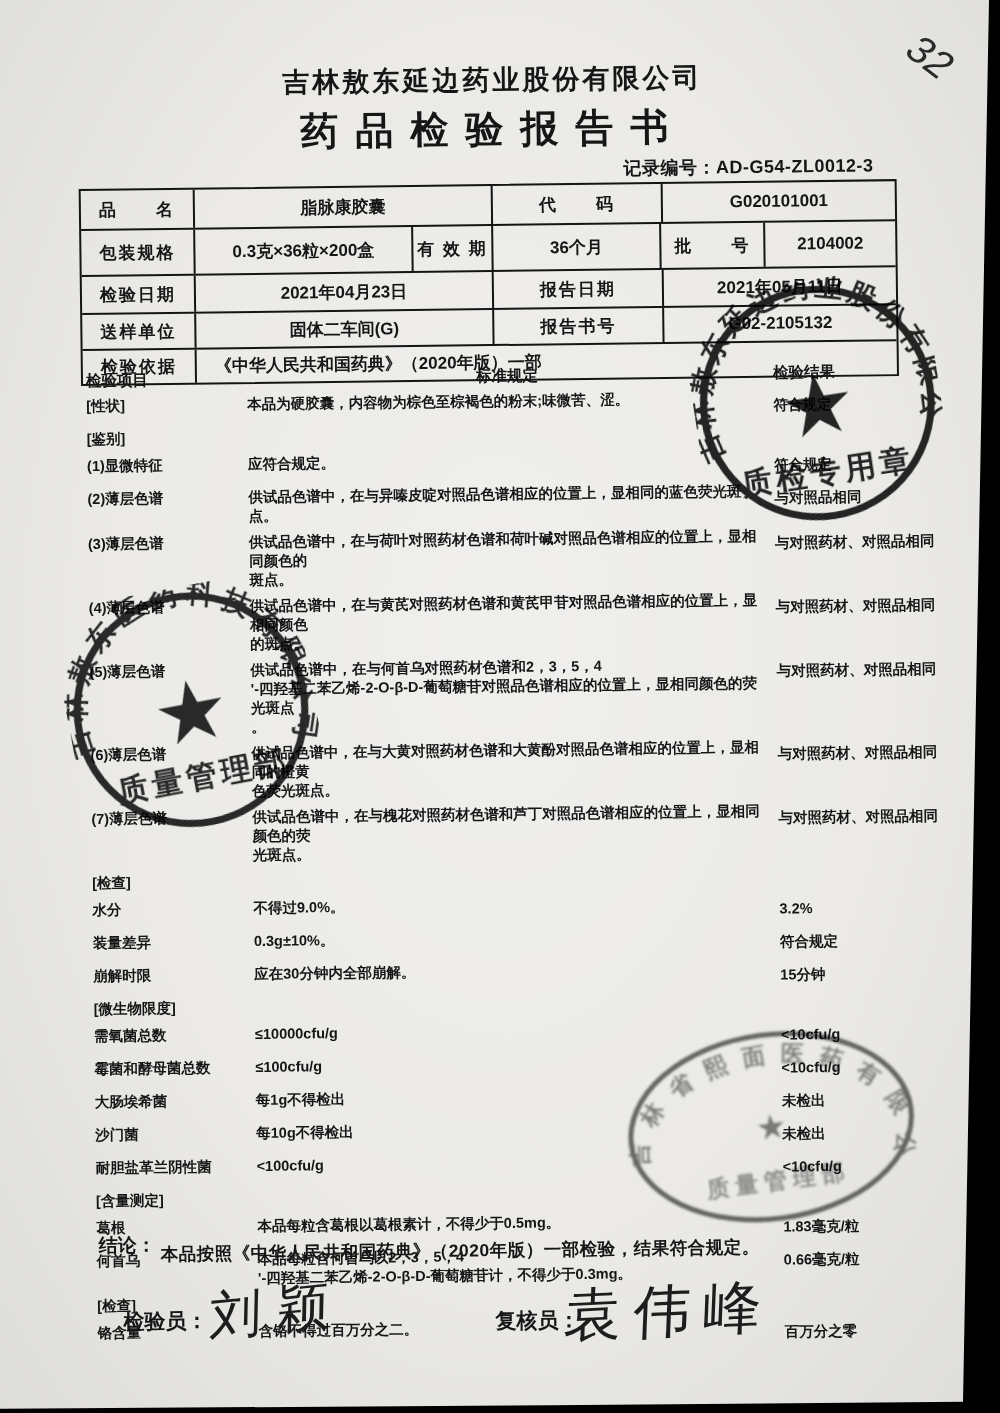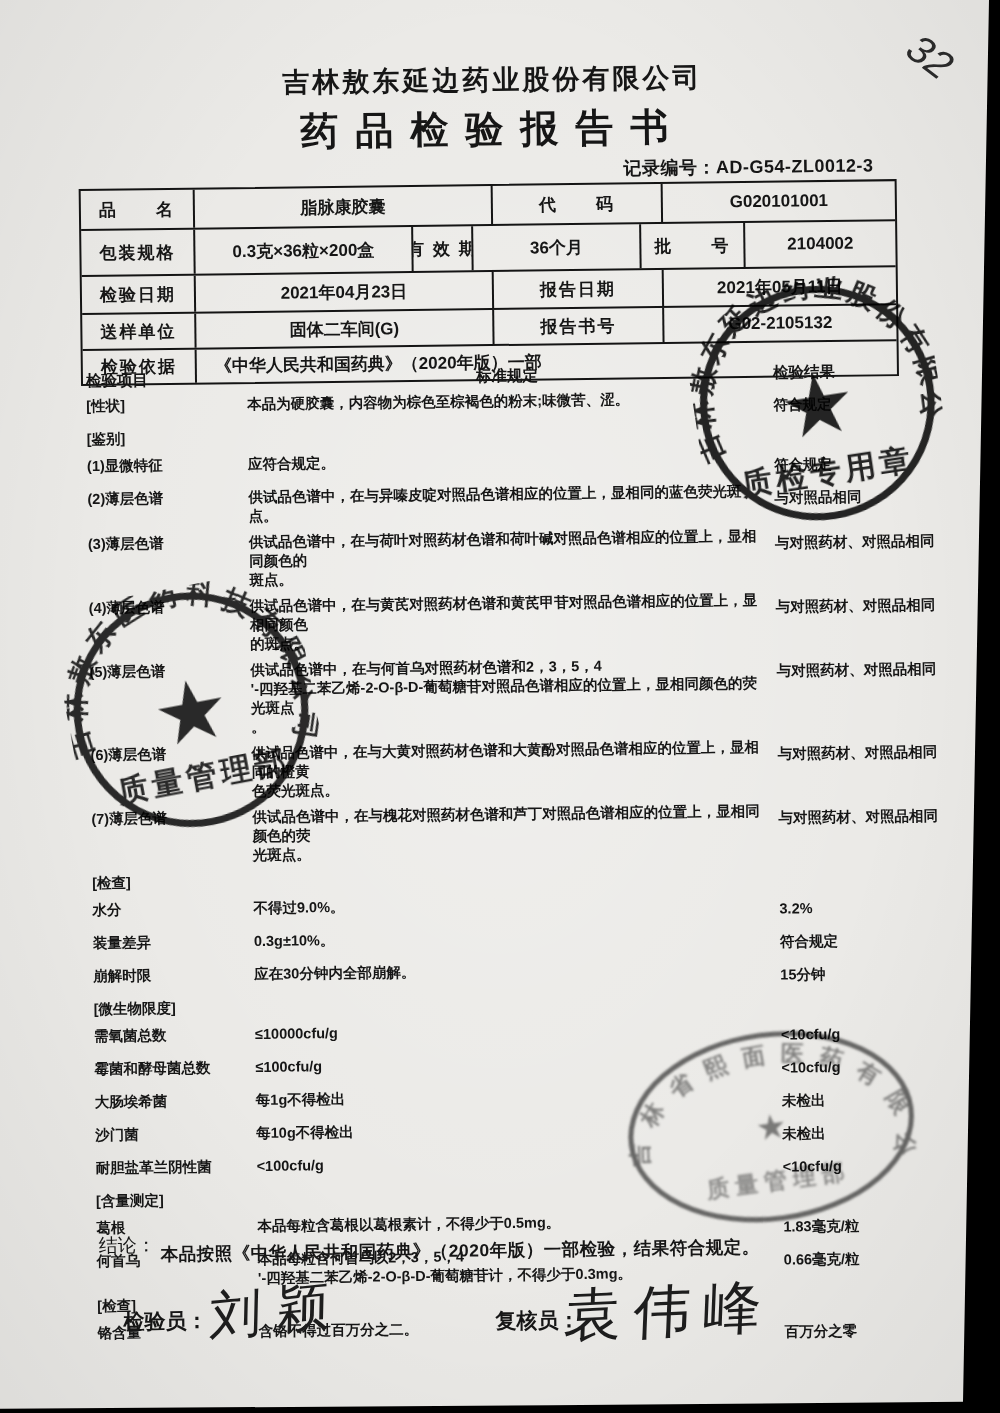--- a/index.html
+++ b/index.html
@@ -38,21 +38,21 @@
   .items{position:absolute;top:392px;left:90px;width:818px;}
   .item{display:grid;grid-template-columns:155px 520px 1fr;column-gap:6px;
     margin-bottom:7px;font-size:14.5px;line-height:19px;font-weight:700;}
   .item.section{margin-top:3px;margin-bottom:8px;}
   .i-label{white-space:pre;}
   .i-spec{white-space:pre-line;}
   .i-result{padding-top:7px;white-space:pre;}
 
   
   .conclusion{position:absolute;top:1228px;left:92px;width:800px;}
-  .conclusion .c-label{font-size:19px;font-weight:400;float:left;}
+  .conclusion .c-label{font-size:19px;font-weight:700;float:left;}
   .conclusion .c-text{font-size:17.5px;font-weight:700;margin:10px 0 0 62px;letter-spacing:.5px;}
   .sig-row{position:absolute;top:1295px;left:0;width:100%;}
   .sig-label{position:absolute;font-size:21px;font-weight:700;}
   .sig-insp-label{left:116px;top:8px;}
   .sig-rev-label{left:488px;top:12px;}
   .hand{font-weight:400;color:#1d1d1d;}
   .sig-insp{position:absolute;left:202px;top:-22px;font-size:52px;letter-spacing:16px;
     transform:rotate(-5deg) skewX(-7deg);}
   .sig-rev{position:absolute;left:556px;top:-20px;font-size:58px;letter-spacing:12px;
     transform:rotate(-2deg) skewX(-5deg);}
@@ -87,21 +87,21 @@
   <div class="info-table">
     <div class="tr h38">
       <div class="td lab" style="width:112px">品　　名</div>
       <div class="td" style="width:298px">脂脉康胶囊</div>
       <div class="td lab" style="width:170px">代　　码</div>
       <div class="td" style="flex:1">G020101001</div>
     </div>
     <div class="tr h44">
       <div class="td lab" style="width:112px">包装规格</div>
       <div class="td" style="width:218px">0.3克×36粒×200盒</div>
-      <div class="td lab" style="width:60px">有 效 期</div>
+      <div class="td lab" style="width:80px">有 效 期</div>
       <div class="td" style="width:168px">36个月</div>
       <div class="td lab" style="width:104px">批　　号</div>
       <div class="td" style="flex:1">2104002</div>
     </div>
     <div class="tr h36">
       <div class="td lab" style="width:112px">检验日期</div>
       <div class="td" style="width:298px">2021年04月23日</div>
       <div class="td lab" style="width:170px">报告日期</div>
       <div class="td" style="flex:1">2021年05月11日</div>
     </div>

